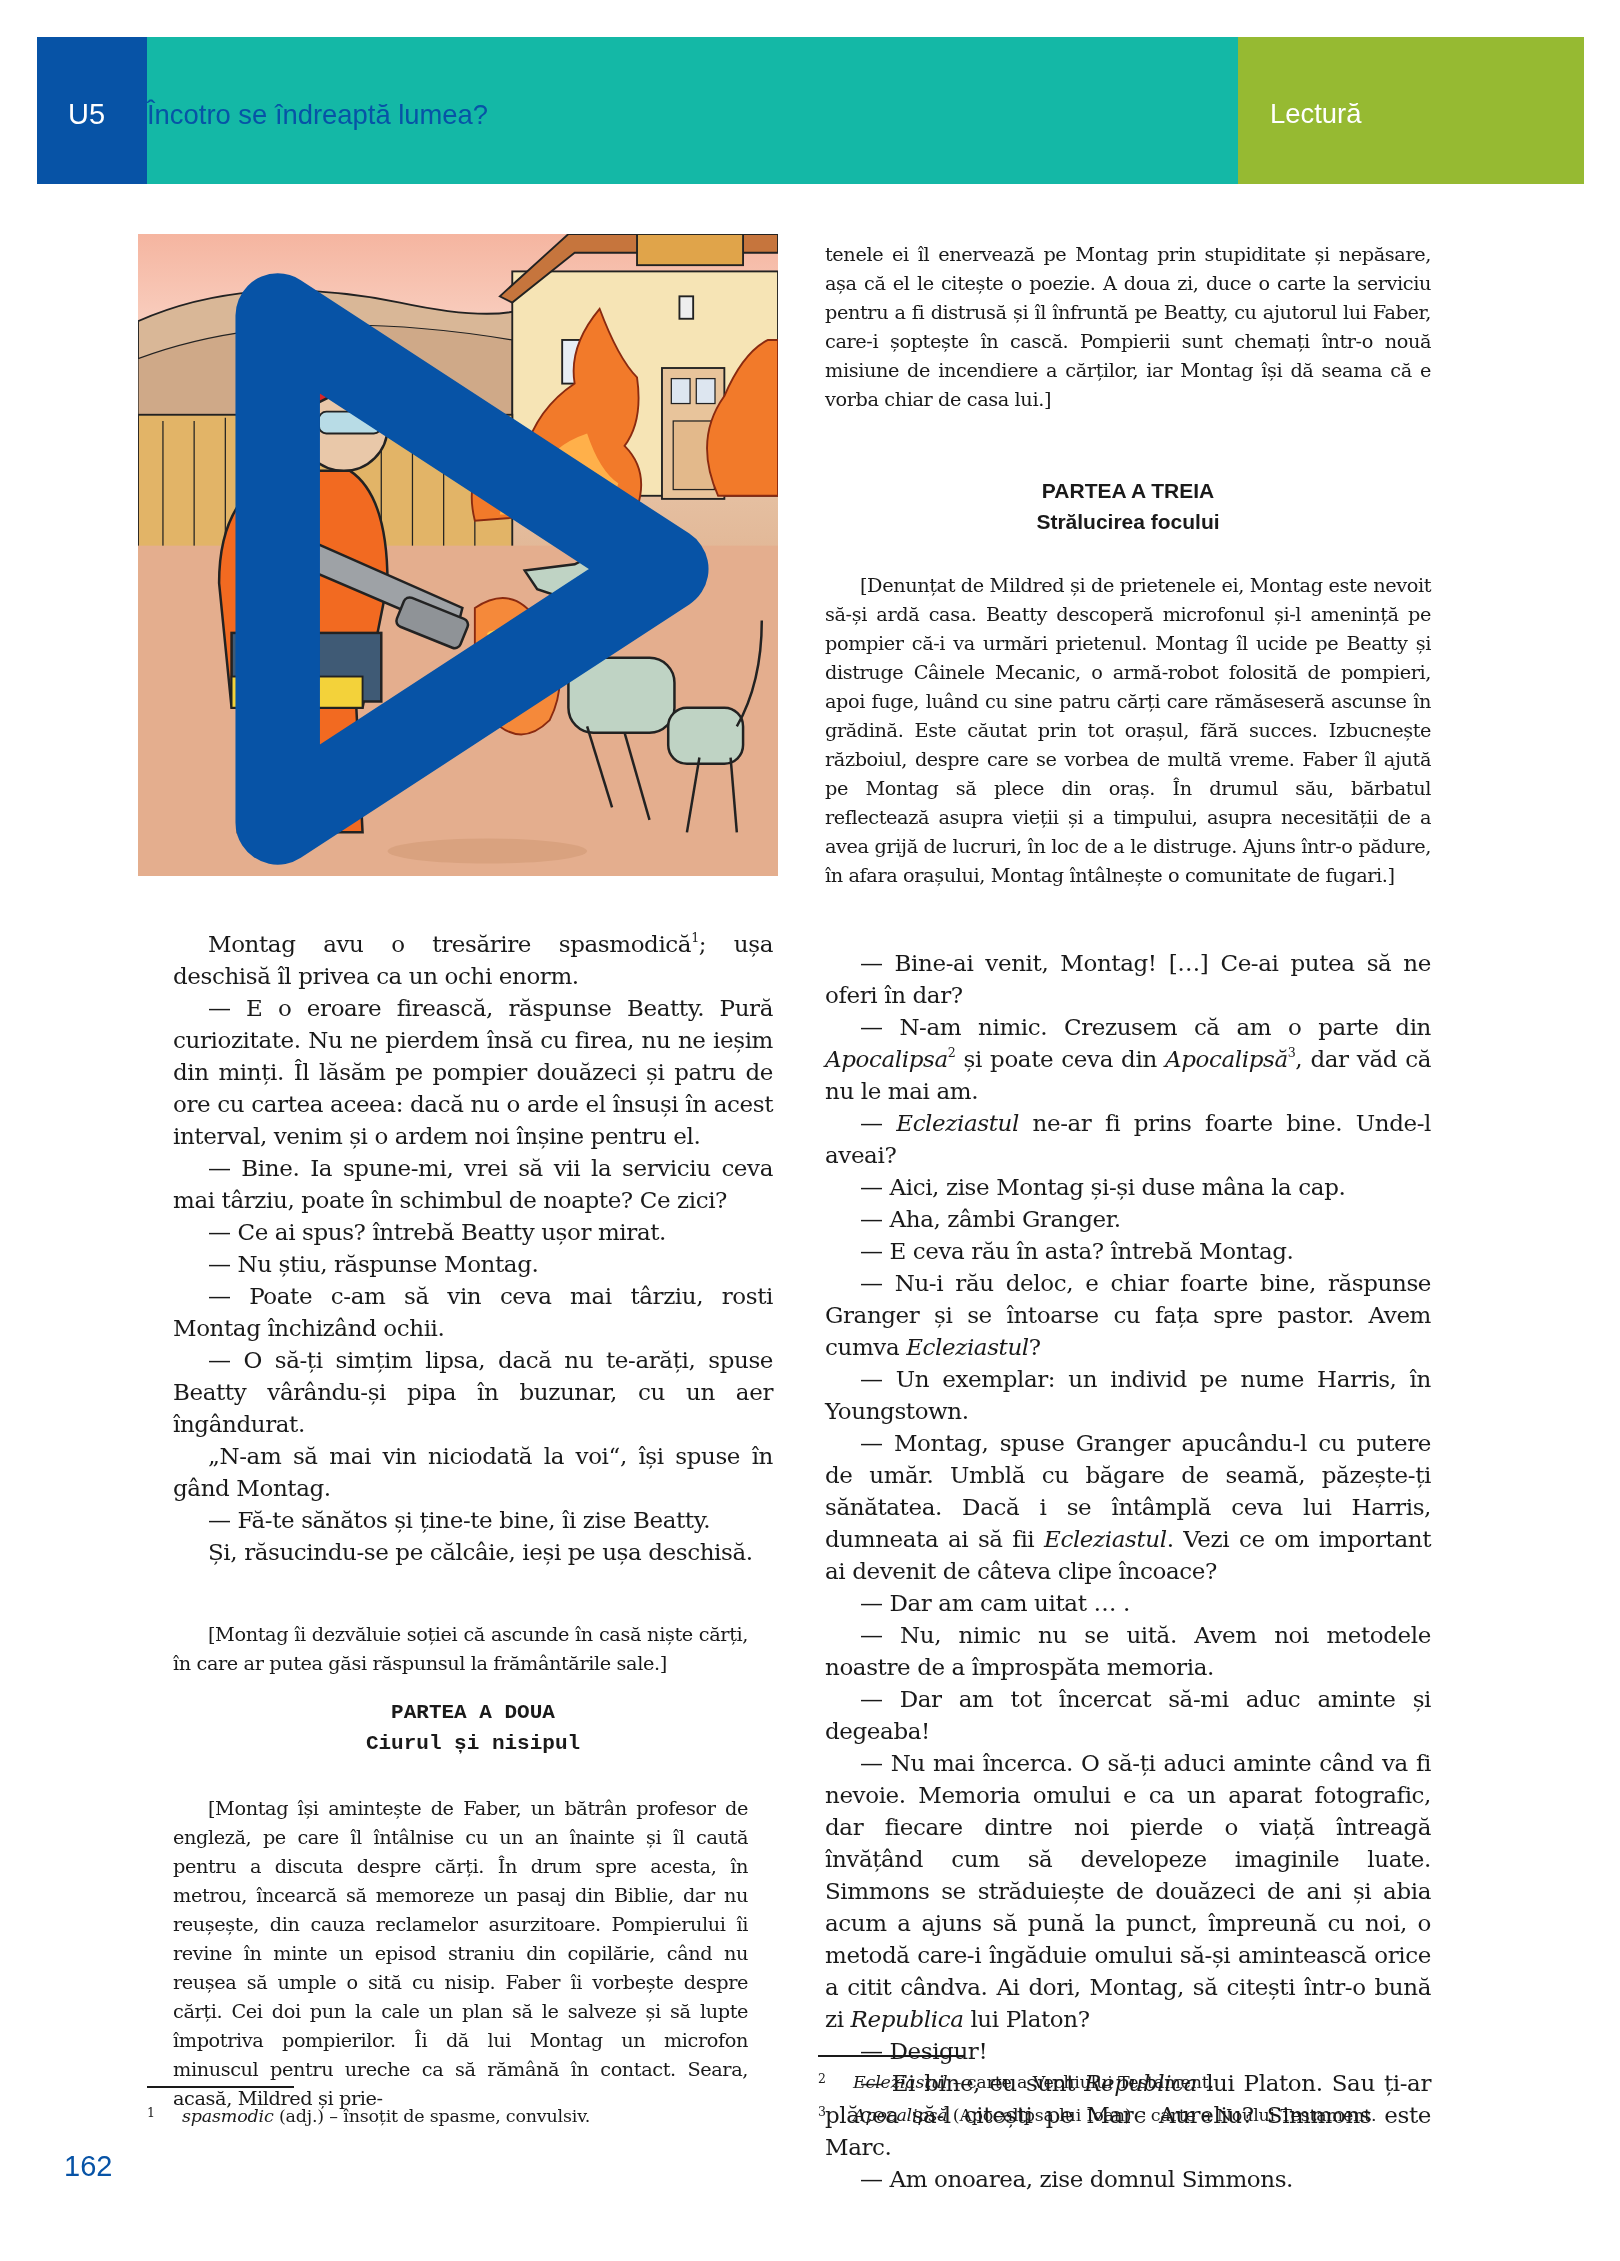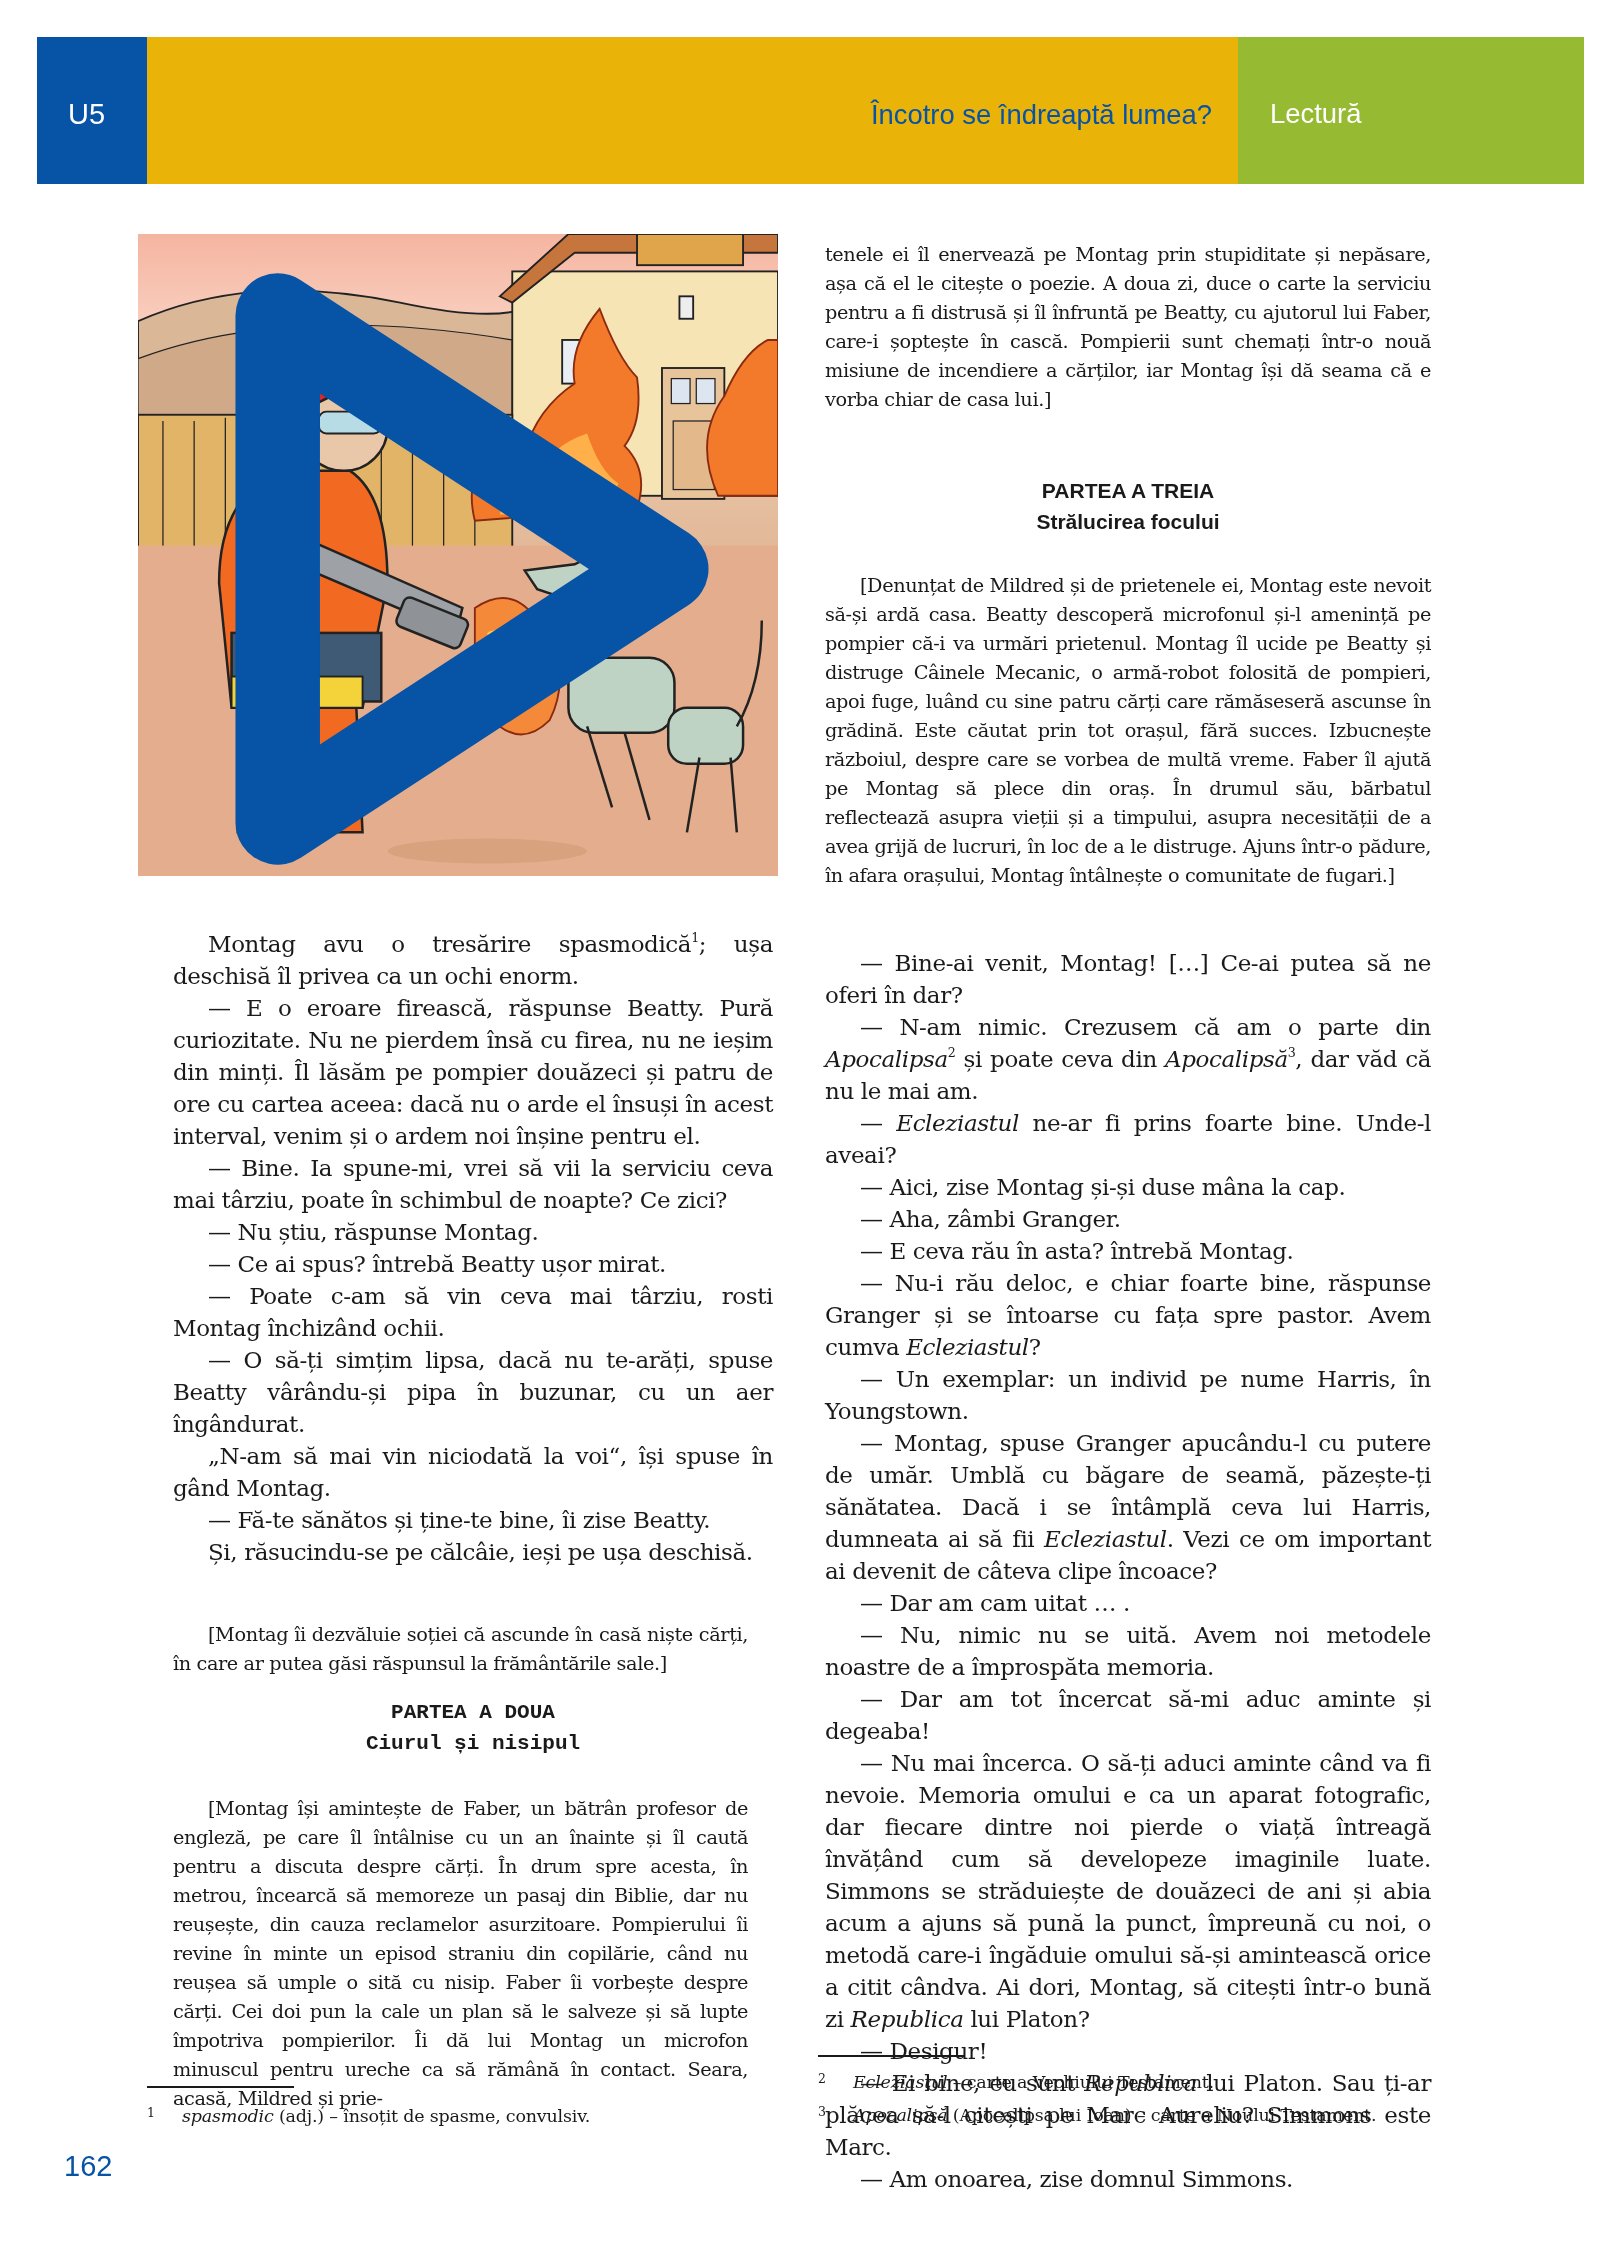--- a/index.html
+++ b/index.html
@@ -1,21 +1,21 @@
 <!DOCTYPE html>
 <html style="font-size:10px"><head>
 <meta charset="utf-8">
 <style>
   html, body { margin: 0; padding: 0; background: #ffffff; }
   body { width: 1620px; height: 2261px; position: relative; overflow: hidden; font-family: "DejaVu Serif", serif; color: #1a1a1a; }
 
   
   .header { position: absolute; top: 37px; left: 37px; width: 1547px; height: 147px; display: flex; }
   .hdr-unit { width: 110px; background: #0753a6; color: #fff; font-family: "Liberation Sans", sans-serif; font-size: 29px; display: flex; align-items: center; padding-left: 31px; box-sizing: border-box; padding-top: 7.5px; }
-  .hdr-mid { flex: 1; background: #eab308; display: flex; align-items: center; justify-content: flex-end; padding-right: 26px; padding-top: 8px; box-sizing: border-box; }
+  .hdr-mid { flex: 1; background: #14b8a6; display: flex; align-items: center; justify-content: flex-start; padding-right: 26px; padding-top: 8px; box-sizing: border-box; }
   .hdr-title { font-family: "Liberation Sans", sans-serif; color: #0753a6; font-size: 27.4px; }
   .hdr-section { width: 346px; background: #96ba32; color: #fff; font-family: "Liberation Sans", sans-serif; font-size: 27.4px; display: flex; align-items: center; padding-left: 32px; box-sizing: border-box; padding-top: 7.5px; }
 
   
   .illustration { position: absolute; left: 138px; top: 234px; width: 640px; height: 642px; overflow: hidden; background: linear-gradient(#f5b5a0 0%, #fbdcd0 22%, #e9c9ad 30%, #e0b391 55%, #e8b594 100%); }
   .illustration svg { width: 100%; height: 100%; display: block; }
   .play-icon { position: absolute; left: 13.7px; top: 13.7px; width: 39px; height: 47px; }
 
   
   .col { position: absolute; font-family: "DejaVu Serif", serif; }
@@ -132,22 +132,22 @@
 </div>
 
 <div class="col col-right summary" style="top: 571px;">
   <p>[Denunțat de Mildred și de prietenele ei, Montag este nevoit să-și ardă casa. Beatty descoperă microfonul și-l amenință pe pompier că-i va urmări prietenul. Montag îl ucide pe Beatty și distruge Câinele Mecanic, o armă-robot folosită de pompieri, apoi fuge, luând cu sine patru cărți care rămăseseră ascunse în grădină. Este căutat prin tot orașul, fără succes. Izbucnește războiul, despre care se vorbea de multă vreme. Faber îl ajută pe Montag să plece din oraș. În drumul său, bărbatul reflectează asupra vieții și a timpului, asupra necesității de a avea grijă de lucruri, în loc de a le distruge. Ajuns într-o pădure, în afara orașului, Montag întâlnește o comunitate de fugari.]</p>
 </div>
 
 <div class="col col-left body-text" id="left-body" style="top: 928px;">
     <p><span>Montag avu o tresărire spasmodică</span><sup>1</sup><span>; ușa deschisă îl privea ca un ochi enorm.</span></p>
     <p><span>— E o eroare firească, răspunse Beatty. Pură curiozitate. Nu ne pierdem însă cu firea, nu ne ieșim din minți. Îl lăsăm pe pompier douăzeci și patru de ore cu cartea aceea: dacă nu o arde el însuși în acest interval, venim și o ardem noi înșine pentru el.</span></p>
     <p><span>— Bine. Ia spune-mi, vrei să vii la serviciu ceva mai târziu, poate în schimbul de noapte? Ce zici?</span></p>
+    <p><span>— Ce ai spus? întrebă Beatty ușor mirat.</span></p>
     <p><span>— Nu știu, răspunse Montag.</span></p>
-    <p><span>— Ce ai spus? întrebă Beatty ușor mirat.</span></p>
     <p><span>— Poate c-am să vin ceva mai târziu, rosti Montag închizând ochii.</span></p>
     <p><span>— O să-ți simțim lipsa, dacă nu te-arăți, spuse Beatty vârându-și pipa în buzunar, cu un aer îngândurat.</span></p>
     <p><span>„N-am să mai vin niciodată la voi“, își spuse în gând Montag.</span></p>
     <p><span>— Fă-te sănătos și ține-te bine, îi zise Beatty.</span></p>
     <p><span>Și, răsucindu-se pe călcâie, ieși pe ușa deschisă.</span></p>
   </div>
 
 <div class="col col-left summary" style="top: 1620px; padding-right: 25px; box-sizing: border-box;">
   <p>[Montag îi dezvăluie soției că ascunde în casă niște cărți, în care ar putea găsi răspunsul la frământările sale.]</p>
 </div>

